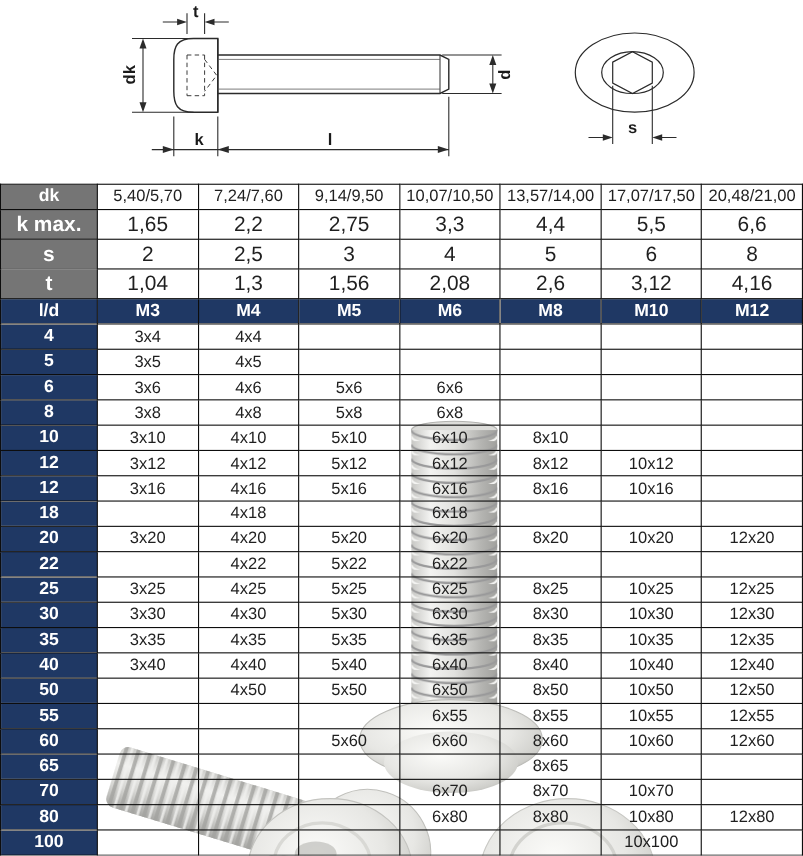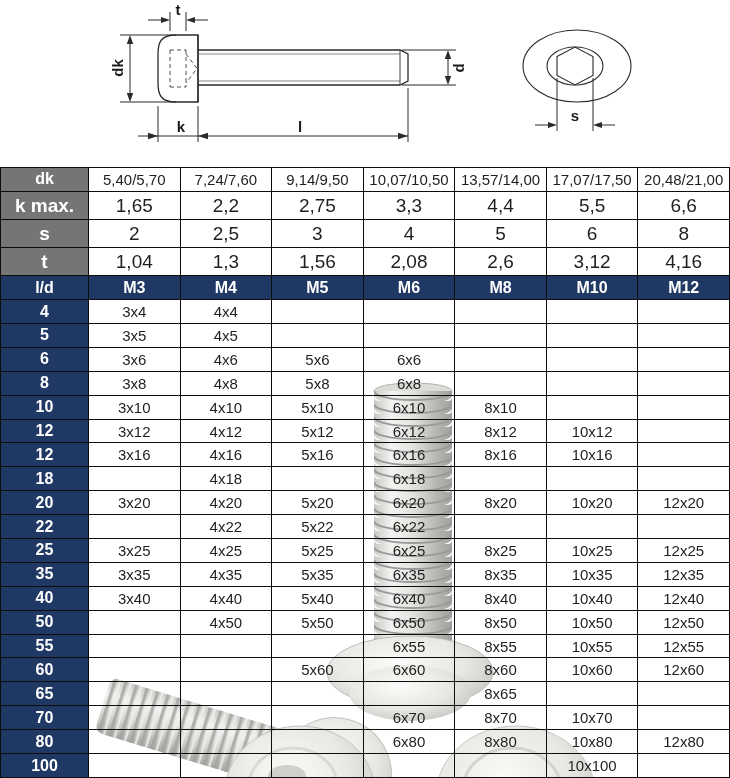--- a/index.html
+++ b/index.html
@@ -313,20 +313,30 @@
           <td class="lbl">25</td>
           <td>3x25</td>
           <td>4x25</td>
           <td>5x25</td>
           <td>6x25</td>
           <td>8x25</td>
           <td>10x25</td>
           <td>12x25</td>
         </tr>
         <tr class="len">
+          <td class="lbl">30</td>
+          <td>3x30</td>
+          <td>4x30</td>
+          <td>5x30</td>
+          <td>6x30</td>
+          <td>8x30</td>
+          <td>10x30</td>
+          <td>12x30</td>
+        </tr>
+        <tr class="len">
           <td class="lbl">35</td>
           <td>3x35</td>
           <td>4x35</td>
           <td>5x35</td>
           <td>6x35</td>
           <td>8x35</td>
           <td>10x35</td>
           <td>12x35</td>
         </tr>
         <tr class="len">

